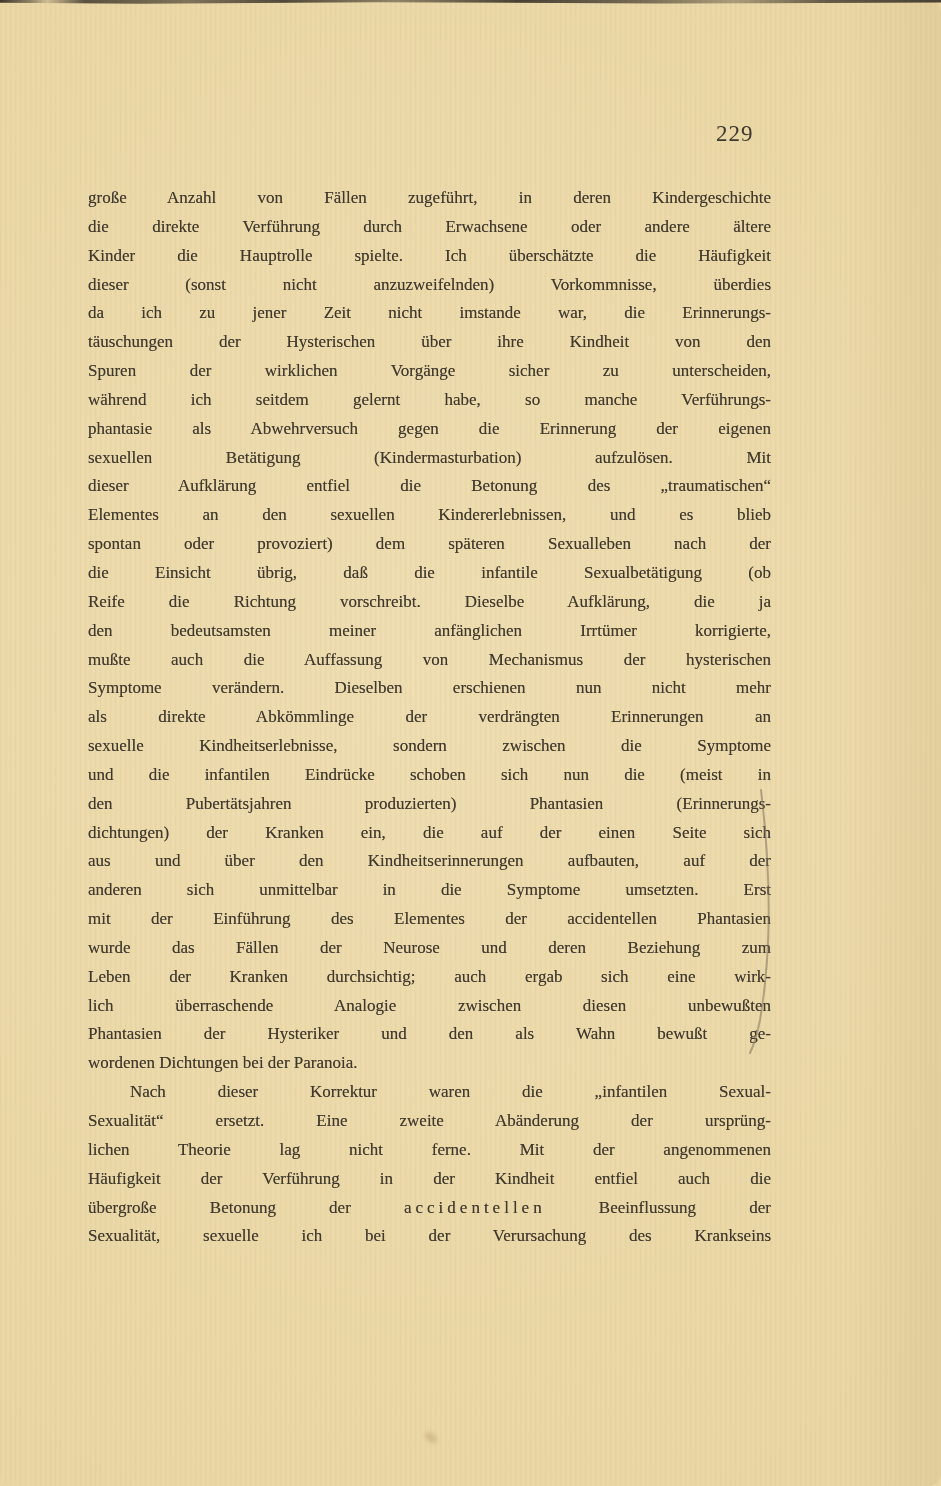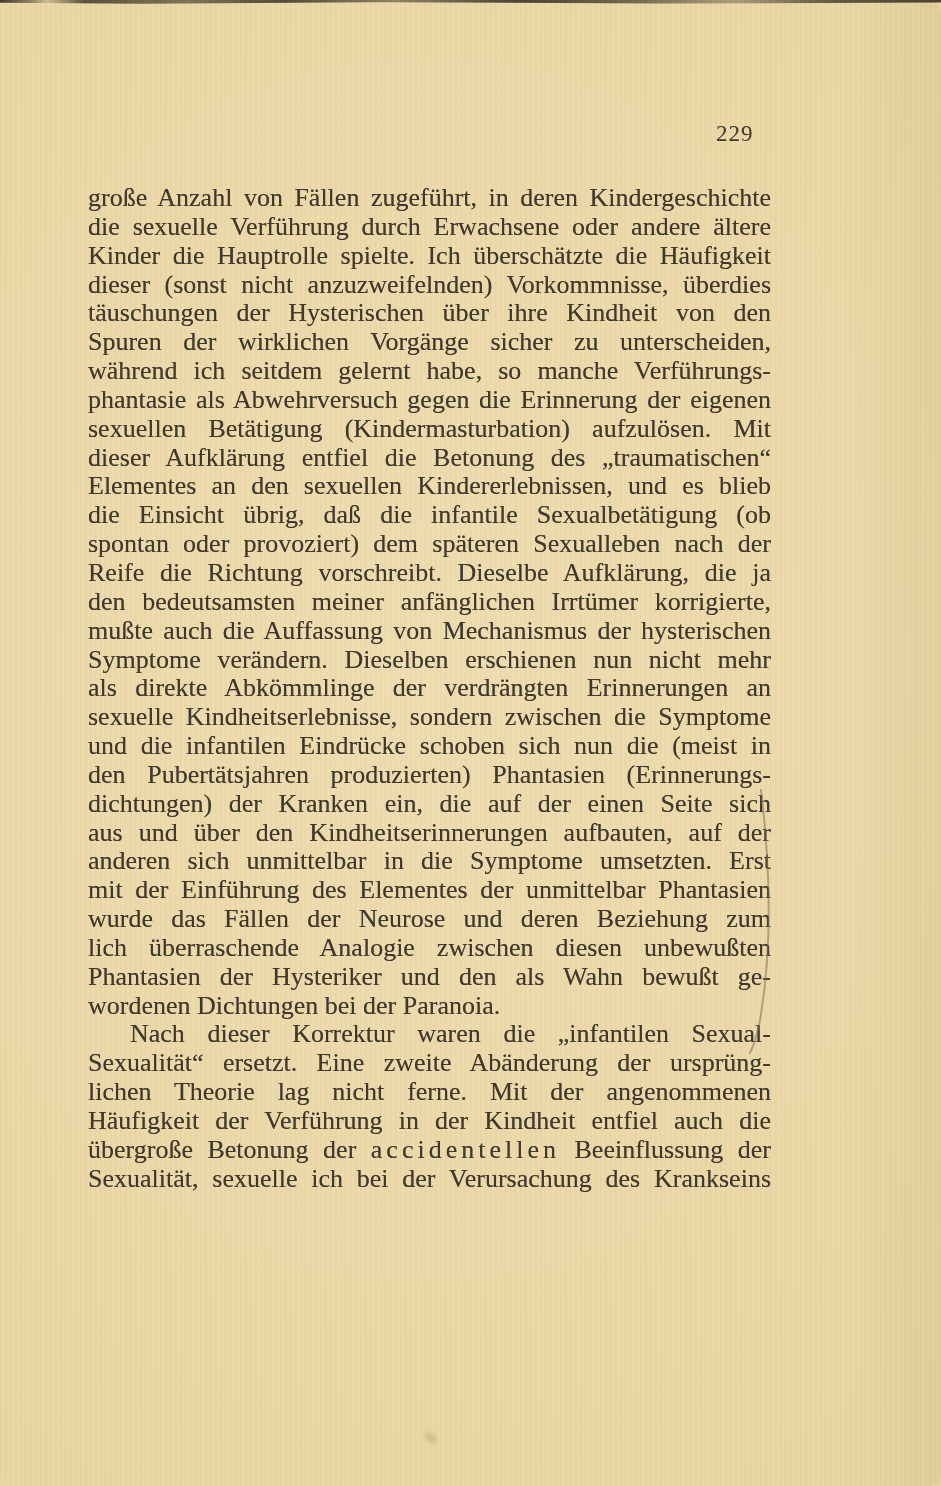--- a/index.html
+++ b/index.html
@@ -46,21 +46,21 @@
     font-size: 23px;
     letter-spacing: 1px;
     color: var(--ink, #3f382c);
   }
   .text-block {
     position: absolute;
     top: 184px;
     left: 88px;
     width: 683px;
     color: var(--ink, #3f382c);
-    font-size: 26px;
+    font-size: 17px;
     line-height: 28.85px;
     text-shadow: 0 0 0.5px rgba(63,56,44,0.55);
   }
   .line {
     text-align: justify;
     text-align-last: justify;
     white-space: normal;
     height: 28.85px;
   }
   .line.no-just {
@@ -92,45 +92,47 @@
 </head>
 <body style="--paper: #e9d5a2; --ink: #3f382c;">
 
 <div class="page">
   <div class="scan-edge-top"></div>
 
   <div class="page-number">229</div>
 
   <div class="text-block">
       <div class="line"><span>große Anzahl von Fällen zugeführt, in deren Kindergeschichte</span></div>
-      <div class="line"><span>die sexuelle Verführung durch Erwachsene oder andere ältere</span></div>
+      <div class="line"><span>die direkte Verführung durch Erwachsene oder andere ältere</span></div>
       <div class="line"><span>Kinder die Hauptrolle spielte. Ich überschätzte die Häufigkeit</span></div>
       <div class="line"><span>dieser (sonst nicht anzuzweifelnden) Vorkommnisse, überdies</span></div>
+      <div class="line"><span>da ich zu jener Zeit nicht imstande war, die Erinnerungs-</span></div>
       <div class="line"><span>täuschungen der Hysterischen über ihre Kindheit von den</span></div>
       <div class="line"><span>Spuren der wirklichen Vorgänge sicher zu unterscheiden,</span></div>
       <div class="line"><span>während ich seitdem gelernt habe, so manche Verführungs-</span></div>
       <div class="line"><span>phantasie als Abwehrversuch gegen die Erinnerung der eigenen</span></div>
       <div class="line"><span>sexuellen Betätigung (Kindermasturbation) aufzulösen. Mit</span></div>
       <div class="line"><span>dieser Aufklärung entfiel die Betonung des „traumatischen“</span></div>
       <div class="line"><span>Elementes an den sexuellen Kindererlebnissen, und es blieb</span></div>
+      <div class="line"><span>spontan oder provoziert) dem späteren Sexualleben nach der</span></div>
       <div class="line"><span>die Einsicht übrig, daß die infantile Sexualbetätigung (ob</span></div>
-      <div class="line"><span>spontan oder provoziert) dem späteren Sexualleben nach der</span></div>
       <div class="line"><span>Reife die Richtung vorschreibt. Dieselbe Aufklärung, die ja</span></div>
       <div class="line"><span>den bedeutsamsten meiner anfänglichen Irrtümer korrigierte,</span></div>
       <div class="line"><span>mußte auch die Auffassung von Mechanismus der hysterischen</span></div>
       <div class="line"><span>Symptome verändern. Dieselben erschienen nun nicht mehr</span></div>
       <div class="line"><span>als direkte Abkömmlinge der verdrängten Erinnerungen an</span></div>
       <div class="line"><span>sexuelle Kindheitserlebnisse, sondern zwischen die Symptome</span></div>
       <div class="line"><span>und die infantilen Eindrücke schoben sich nun die (meist in</span></div>
       <div class="line"><span>den Pubertätsjahren produzierten) Phantasien (Erinnerungs-</span></div>
       <div class="line"><span>dichtungen) der Kranken ein, die auf der einen Seite sich</span></div>
       <div class="line"><span>aus und über den Kindheitserinnerungen aufbauten, auf der</span></div>
       <div class="line"><span>anderen sich unmittelbar in die Symptome umsetzten. Erst</span></div>
-      <div class="line"><span>mit der Einführung des Elementes der unmittelbar Phantasien</span></div>
+      <div class="line"><span>mit der Einführung des Elementes der accidentellen Phantasien</span></div>
       <div class="line"><span>wurde das Fällen der Neurose und deren Beziehung zum</span></div>
+      <div class="line"><span>Leben der Kranken durchsichtig; auch ergab sich eine wirk-</span></div>
       <div class="line"><span>lich überraschende Analogie zwischen diesen unbewußten</span></div>
       <div class="line"><span>Phantasien der Hysteriker und den als Wahn bewußt ge-</span></div>
       <div class="line no-just"><span>wordenen Dichtungen bei der Paranoia.</span></div>
       <div class="line indent"><span>Nach dieser Korrektur waren die „infantilen Sexual-</span></div>
       <div class="line"><span>Sexualität“ ersetzt. Eine zweite Abänderung der ursprüng-</span></div>
       <div class="line"><span>lichen Theorie lag nicht ferne. Mit der angenommenen</span></div>
       <div class="line"><span>Häufigkeit der Verführung in der Kindheit entfiel auch die</span></div>
       <div class="line"><span>übergroße Betonung der </span><span class="sperr">accidentellen</span><span> Beeinflussung der</span></div>
       <div class="line"><span>Sexualität, sexuelle ich bei der Verursachung des Krankseins</span></div>
     </div>

